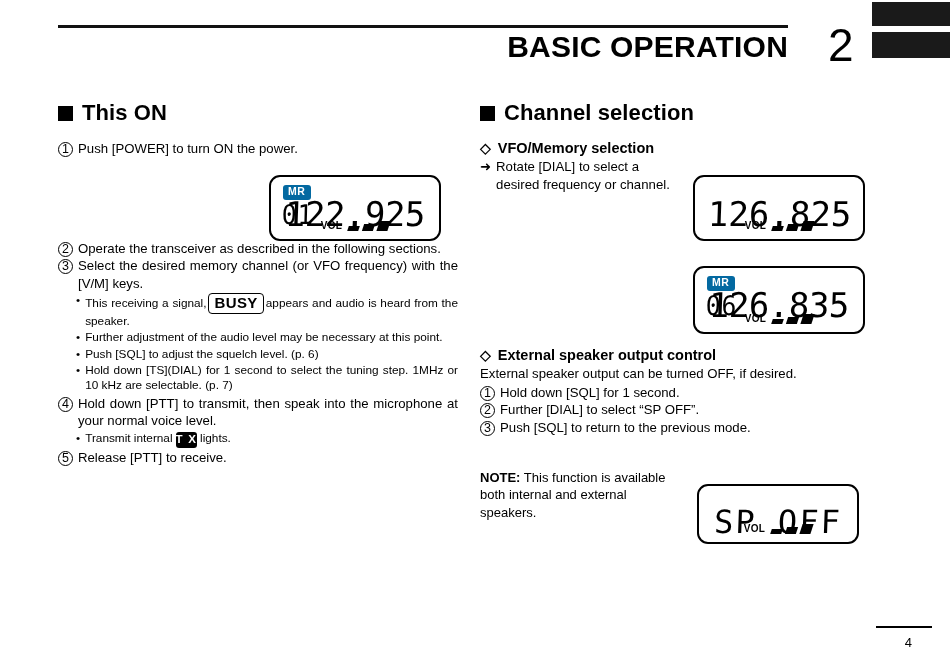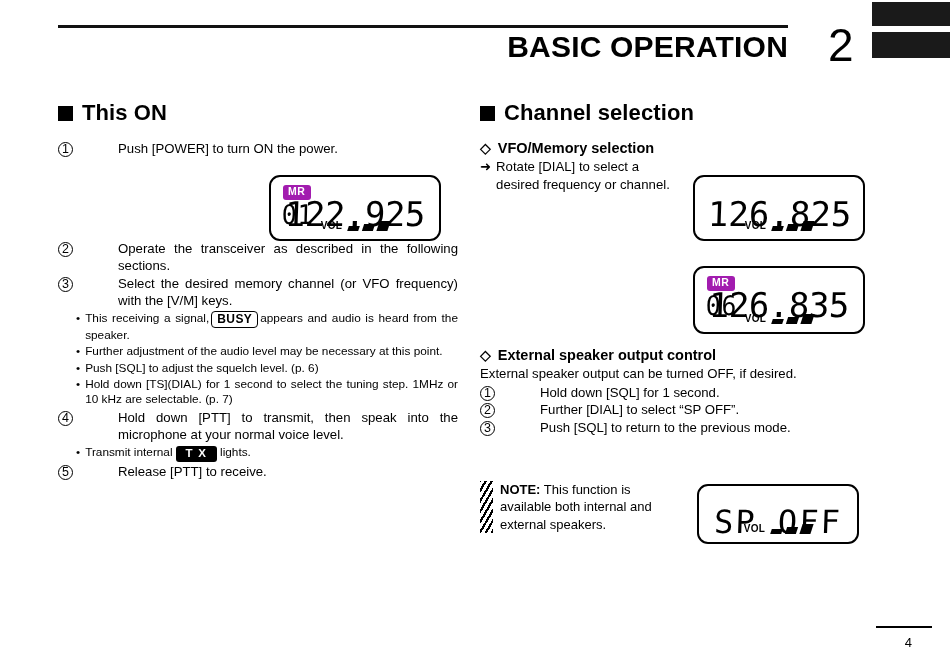--- a/index.html
+++ b/index.html
@@ -58,57 +58,57 @@
   li.step {
     display: flex; gap: 5px; margin-bottom: 0px; align-items: flex-start;
   }
   li.step .num {
     flex: 0 0 auto; width: 15px; text-align: center;
     font-size: 12.5px;
     border: 1.1px solid #000; border-radius: 50%;
     line-height: 13px; height: 15px;
     display: inline-block; margin-top: 2px;
   }
-  li.step .txt { flex: 1 1 auto; margin-left: 40px; }
+  li.step .txt { flex: 1 1 auto; }
 
   ul.bullets { list-style: none; margin: 1px 0 1px 18px; }
   li.bul {
     display: flex; gap: 5px; font-size: 11.8px; line-height: 1.3;
     margin-bottom: 1px;
   }
   li.bul .dot { flex: 0 0 auto; }
   li.bul .txt { flex: 1 1 auto; }
 
   .justify { text-align: justify; }
 
   
   .badge-outline {
     display: inline-block;
     border: 1.6px solid #000; border-radius: 4px;
     padding: 0px 5px 1px; margin: 0 2px;
-    font-size: 12px; font-weight: bold; letter-spacing: .4px;
+    font-size: 15px; font-weight: bold; letter-spacing: .4px;
     line-height: 1.18; vertical-align: -1px;
   }
   .badge-solid {
     display: inline-block;
     background: #000; color: #fff; border-radius: 3px;
-    padding: 1px 10px 2px; margin: 0 3px;
+    padding: 1px 0 2px; margin: 0 3px;
     font-size: 11.5px; font-weight: bold; letter-spacing: 1.2px;
     line-height: 1.15; vertical-align: -1px;
   }
 
   
   .lcd {
     position: absolute;
     border: 2.2px solid #000; border-radius: 11px;
     background: #fff;
   }
   .lcd .mr {
     position: absolute; left: 12px; top: 8px;
-    background: #a21caf; color: #fff;
+    background: #0369a1; color: #fff;
     font-size: 10.5px; font-weight: bold; letter-spacing: .6px;
     padding: 1px 5px 2px; border-radius: 3px; line-height: 1.1;
   }
   .lcd .ch {
     position: absolute; left: 11px; top: 24px;
     font-family: "DejaVu Sans Mono", monospace;
     font-size: 27px; letter-spacing: 1px; line-height: 1;
     transform: scaleX(.92) skewX(-1.5deg); transform-origin: left top;
   }
   .lcd .freq {
@@ -277,21 +277,21 @@
       <span class="num">2</span>
       <span class="txt">Further [DIAL] to select “SP OFF”.</span>
     </li>
     <li class="step">
       <span class="num">3</span>
       <span class="txt">Push [SQL] to return to the previous mode.</span>
     </li>
   </ol>
 </div>
 
-<div class="note" style="left:480px; top:481px; width:196px;">
+<div class="note" style="left:480px; top:462px; width:196px;flex-direction:column;">
   <div class="hatch"></div>
   <div class="ntxt"><b>NOTE:</b>
     <span>This function is available both internal and external speakers.</span></div>
 </div>
 
 <div class="lcd" id="lcd0" style="left:269px; top:175px; width:172px; height:66px;">
   <div class="mr">MR</div>
   <div class="ch">01</div>
   <div class="freq">122.925</div>
   <div class="volrow">

